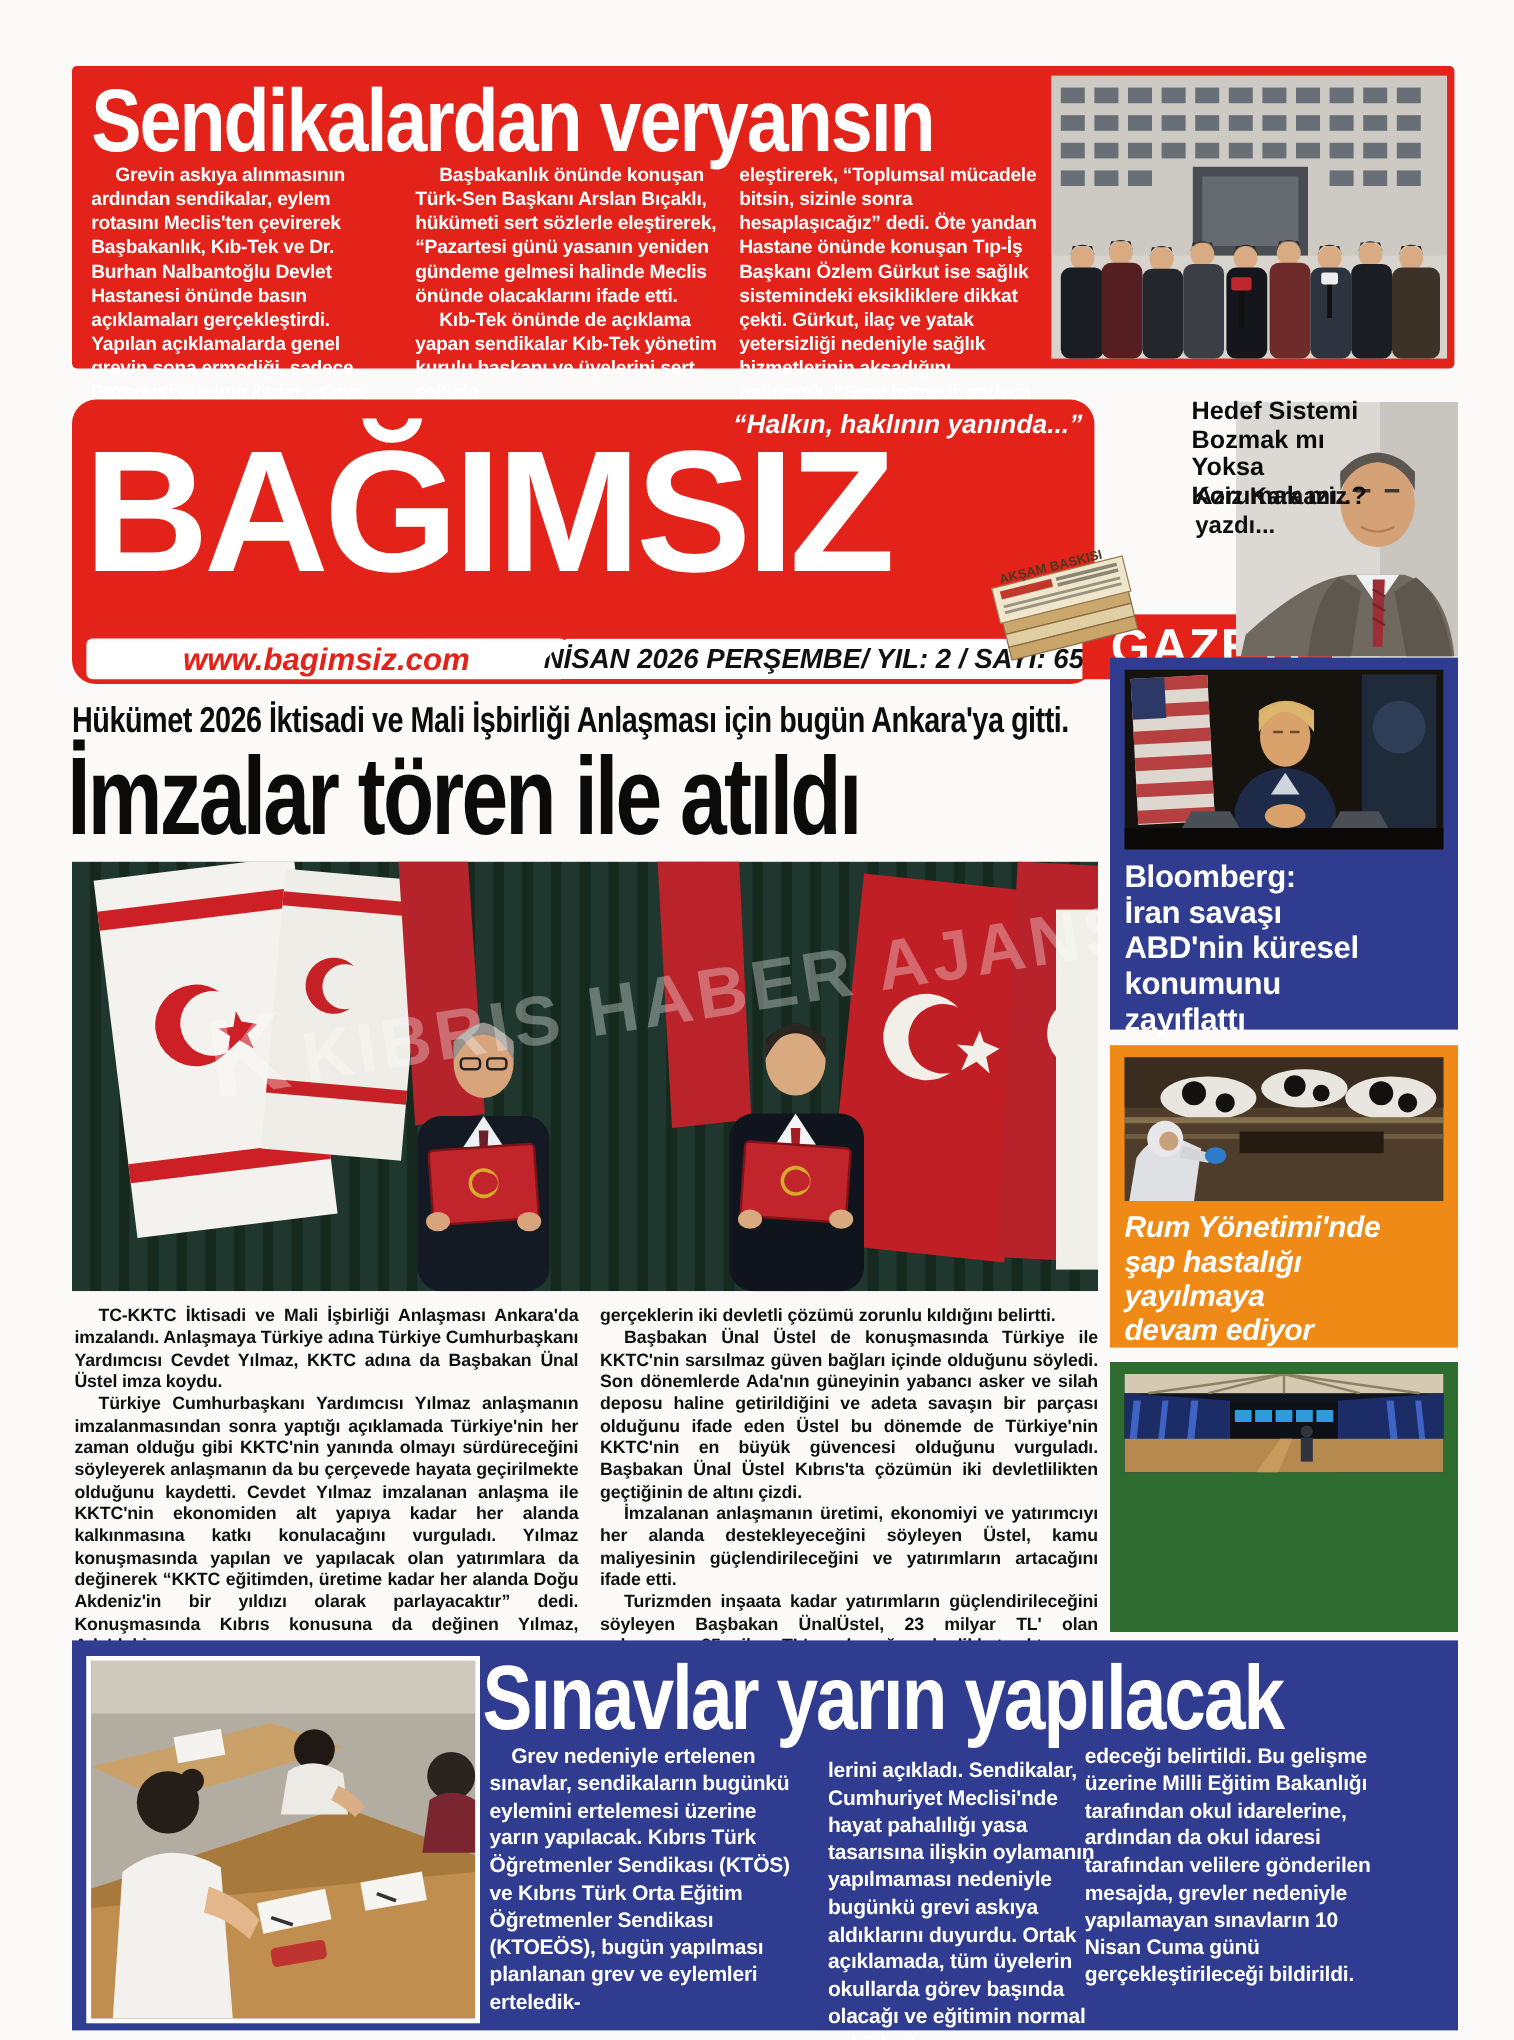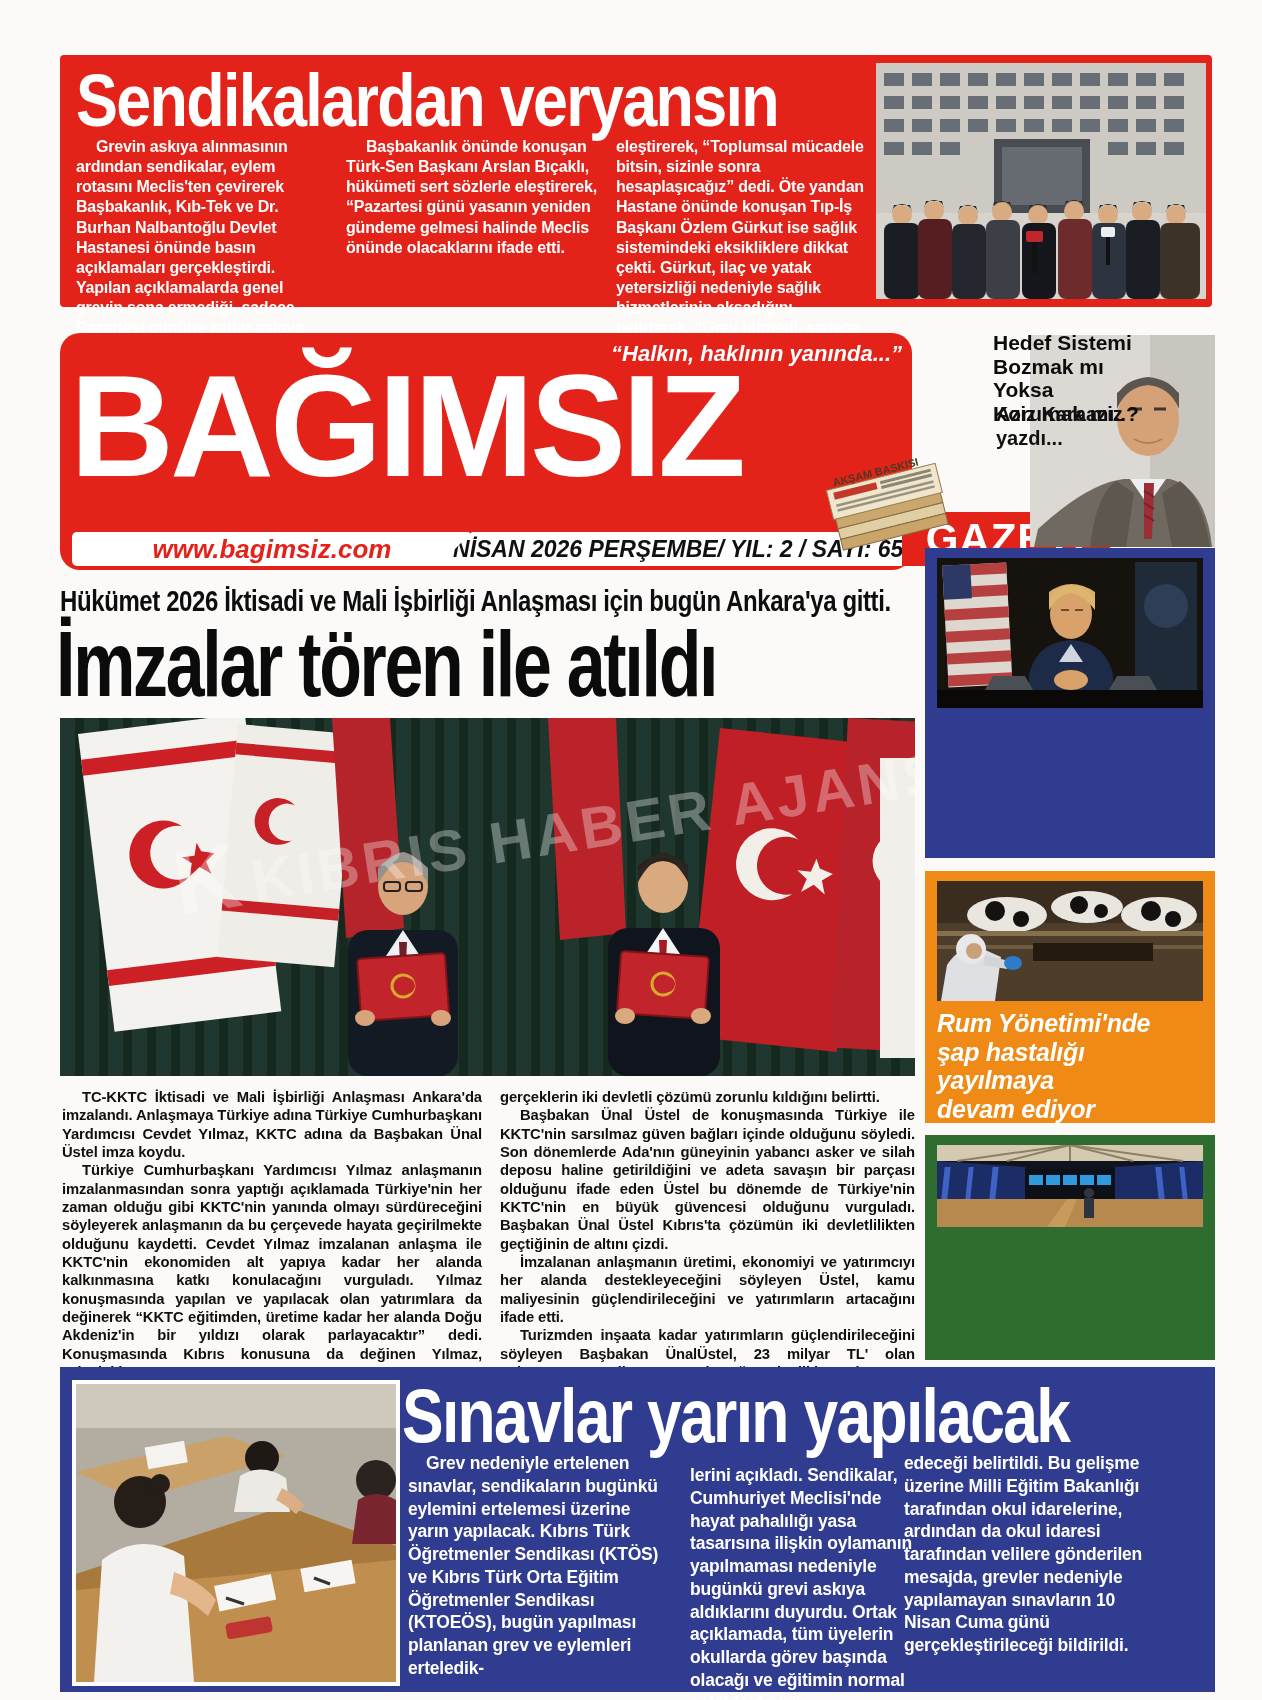--- a/index.html
+++ b/index.html
@@ -63,20 +63,21 @@
 
 <div class="page">
 
   <div class="abs top-box"></div>
   <div class="abs top-headline cond">Sendikalardan veryansın</div>
   <div class="abs top-col" style="left:76px;">
     <p class="ind" style="margin:0;text-indent:20px;">Grevin askıya alınmasının ardından sendikalar, eylem rotasını Meclis'ten çevirerek Başbakanlık, Kıb-Tek ve Dr. Burhan Nalbantoğlu Devlet Hastanesi önünde basın açıklamaları gerçekleştirdi. Yapılan açıklamalarda genel grevin sona ermediği, sadece Pazartesi gününe kadar askıya alındığı duyuruldu.</p>
   </div>
   <div class="abs top-col" style="left:346px;">
     <p style="margin:0;text-indent:20px;">Başbakanlık önünde konuşan Türk-Sen Başkanı Arslan Bıçaklı, hükümeti sert sözlerle eleştirerek, “Pazartesi günü yasanın yeniden gündeme gelmesi halinde Meclis önünde olacaklarını ifade etti.</p>
+    <p style="margin:0;text-indent:20px;">Kıb-Tek önünde de açıklama yapan sendikalar Kıb-Tek yönetim kurulu başkanı ve üyelerini sert şekilde</p>
   </div>
   <div class="abs top-col" style="left:616px;">
     <p style="margin:0;">eleştirerek, “Toplumsal mücadele bitsin, sizinle sonra hesaplaşıcağız” dedi. Öte yandan Hastane önünde konuşan Tıp-İş Başkanı Özlem Gürkut ise sağlık sistemindeki eksikliklere dikkat çekti. Gürkut, ilaç ve yatak yetersizliği nedeniyle sağlık hizmetlerinin aksadığını belirterek, “Grev bitmedi, sadece ara verdik” dedi.</p>
   </div>
 
   <svg class="abs top-photo" viewBox="0 0 330 236">
     <rect width="330" height="236" fill="#d7d4ce"></rect>
     <g opacity=".9">
       <rect x="0" y="0" width="330" height="150" fill="#ccc9c2"></rect>
       <g fill="#5d646d">
@@ -332,20 +333,25 @@
       <ellipse cx="134" cy="56" rx="21" ry="25" fill="#d9a26b"></ellipse>
       <path d="M112,44 Q134,24 158,46 L158,34 Q134,18 112,34 Z" fill="#d9b069"></path>
       <path d="M112,40 Q122,28 134,27 Q148,28 158,42 L158,52 Q146,36 134,35 Q122,36 112,52 Z" fill="#ddb66e"></path>
       <line x1="124" y1="52" x2="132" y2="52" stroke="#6b4a2c" stroke-width="2"></line>
       <line x1="138" y1="52" x2="146" y2="52" stroke="#6b4a2c" stroke-width="2"></line>
       <ellipse cx="134" cy="122" rx="17" ry="10" fill="#d9a26b"></ellipse>
       <rect x="0" y="132" width="266" height="18" fill="#0b0907"></rect>
       <polygon points="48,132 96,132 88,118 56,118" fill="#4a4f55"></polygon>
       <polygon points="172,132 220,132 212,118 180,118" fill="#4a4f55"></polygon>
     </svg>
+    <div class="side-text pre" style="font-size:26px;">Bloomberg:
+İran savaşı
+ABD'nin küresel
+konumunu
+zayıflattı</div>
   </div>
 
   <div class="abs side orange-box">
     <svg class="ph" viewBox="0 0 266 120">
       <rect width="266" height="120" fill="#4e3d2a"></rect>
       <rect width="266" height="42" fill="#3a2c1e"></rect>
       <g>
         <ellipse cx="70" cy="34" rx="40" ry="18" fill="#e9e6e0"></ellipse>
         <circle cx="58" cy="30" r="10" fill="#141210"></circle>
           <circle cx="84" cy="38" r="8" fill="#141210"></circle>

